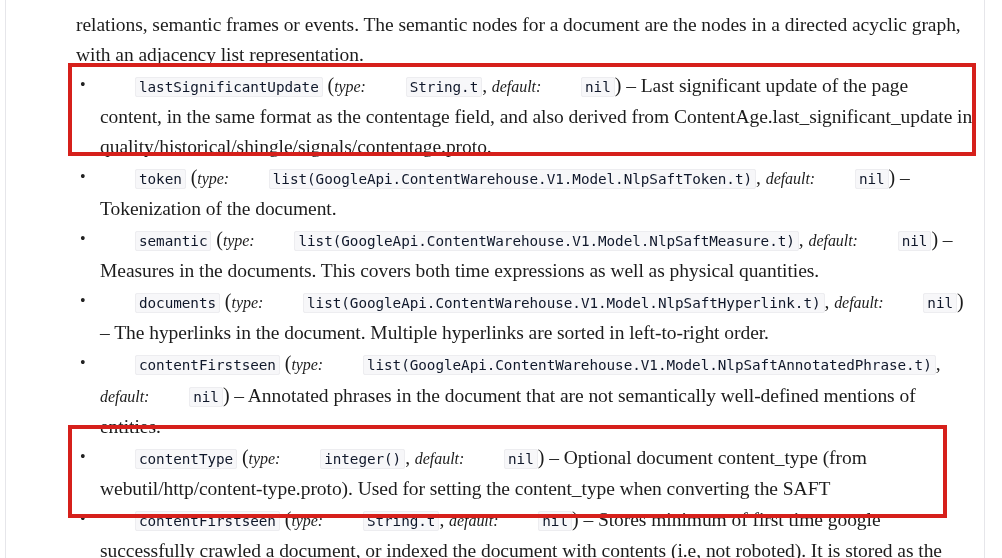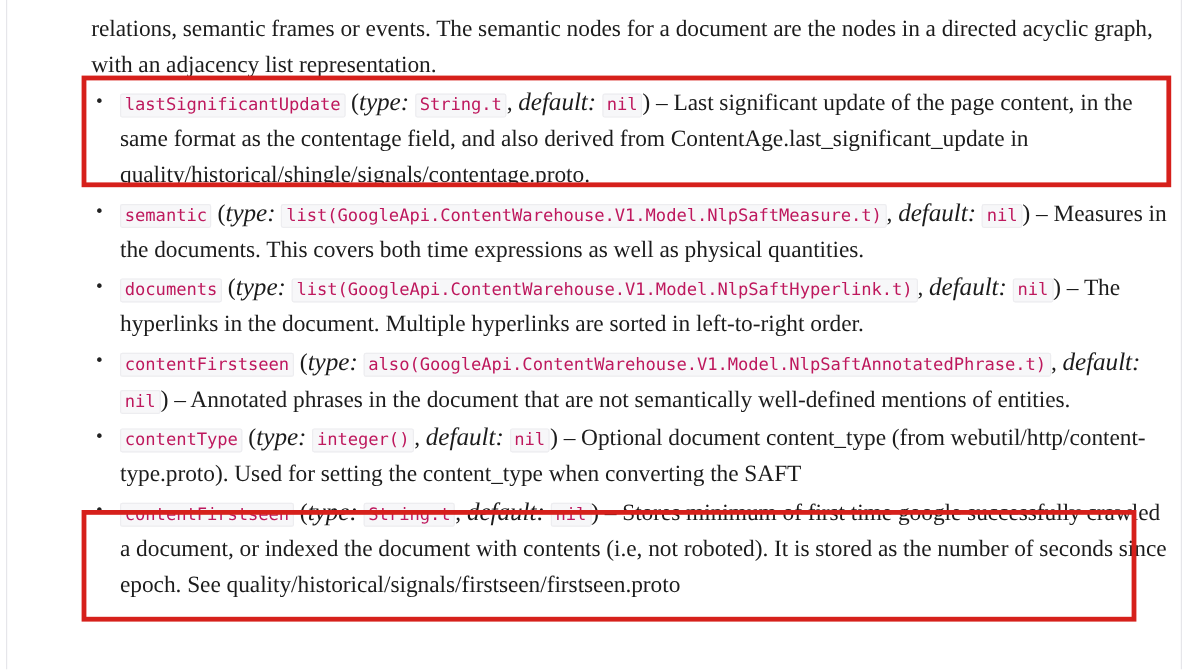--- a/index.html
+++ b/index.html
@@ -77,29 +77,30 @@
     color: #222;
   }
 
   code, .code {
     font-family: "DejaVu Sans Mono", "Liberation Mono", monospace;
     font-size: 14.3px;
     background: #f7f7f9;
     border: 1px solid #ededf0;
     border-radius: 2px;
     padding: 1px 3px;
-    color: #be185d;
+    color: #0f172a;
     white-space: normal;
     line-height: 1.1;
+    margin-left: 35px;
   }
 
   em.kw {
     font-style: italic;
     font-family: "Liberation Serif", "DejaVu Serif", serif;
-    font-size: 21px;
+    font-size: 16px;
   }
 
   .paren { font-size: 20px; }
 
   
   .hl-box {
     position: absolute;
     border: 4px solid #d6201b;
     box-sizing: border-box;
     pointer-events: none;
@@ -128,28 +129,30 @@
   <div class="content">
 
     <p class="para"><span>relations, semantic frames or events. The semantic nodes for a document are the nodes in a directed</span>
       <span>acyclic graph, with an adjacency list representation.</span></p>
 
     <ul class="field-list">
 
       <li class="field-item"><code class="code">lastSignificantUpdate</code> <span class="paren">(</span><em class="kw">type:</em> <code class="code">String.t</code><span>,</span> <em class="kw">default:</em> <code class="code">nil</code><span class="paren">)</span>
         <span>–</span> <span>Last significant update of the page content, in the same format as the contentage field, and also derived from ContentAge.last_significant_update in quality/historical/shingle/signals/contentage.proto.</span></li>
 
+      <li class="field-item"><code class="code">token</code> <span class="paren">(</span><em class="kw">type:</em> <code class="code">list(GoogleApi.ContentWarehouse.V1.Model.NlpSaftToken.t)</code><span>,</span> <em class="kw">default:</em> <code class="code">nil</code><span class="paren">)</span>
+        <span>–</span> <span>Tokenization of the document.</span></li>
 
       <li class="field-item"><code class="code">semantic</code> <span class="paren">(</span><em class="kw">type:</em> <code class="code">list(GoogleApi.ContentWarehouse.V1.Model.NlpSaftMeasure.t)</code><span>,</span> <em class="kw">default:</em> <code class="code">nil</code><span class="paren">)</span>
         <span>–</span> <span>Measures in the documents. This covers both time expressions as well as physical quantities.</span></li>
 
       <li class="field-item"><code class="code">documents</code> <span class="paren">(</span><em class="kw">type:</em> <code class="code">list(GoogleApi.ContentWarehouse.V1.Model.NlpSaftHyperlink.t)</code><span>,</span> <em class="kw">default:</em> <code class="code">nil</code><span class="paren">)</span>
         <span>–</span> <span>The hyperlinks in the document. Multiple hyperlinks are sorted in left-to-right order.</span></li>
 
-      <li class="field-item"><code class="code">contentFirstseen</code> <span class="paren">(</span><em class="kw">type:</em> <code class="code">also(GoogleApi.ContentWarehouse.V1.Model.NlpSaftAnnotatedPhrase.t)</code><span>,</span> <em class="kw">default:</em> <code class="code">nil</code><span class="paren">)</span>
+      <li class="field-item"><code class="code">contentFirstseen</code> <span class="paren">(</span><em class="kw">type:</em> <code class="code">list(GoogleApi.ContentWarehouse.V1.Model.NlpSaftAnnotatedPhrase.t)</code><span>,</span> <em class="kw">default:</em> <code class="code">nil</code><span class="paren">)</span>
         <span>–</span> <span>Annotated phrases in the document that are not semantically well-defined mentions of entities.</span></li>
 
       <li class="field-item"><code class="code">contentType</code> <span class="paren">(</span><em class="kw">type:</em> <code class="code">integer()</code><span>,</span> <em class="kw">default:</em> <code class="code">nil</code><span class="paren">)</span>
         <span>–</span> <span>Optional document content_type (from webutil/http/content-type.proto). Used for setting the content_type when converting the SAFT</span></li>
 
       <li class="field-item"><code class="code">contentFirstseen</code> <span class="paren">(</span><em class="kw">type:</em> <code class="code">String.t</code><span>,</span> <em class="kw">default:</em> <code class="code">nil</code><span class="paren">)</span>
         <span>–</span> <span>Stores minimum of first time google successfully crawled a document, or indexed the document with contents (i.e, not roboted). It is stored as the number of seconds since epoch. See quality/historical/signals/firstseen/firstseen.proto</span></li>
 
     </ul>
   </div>

